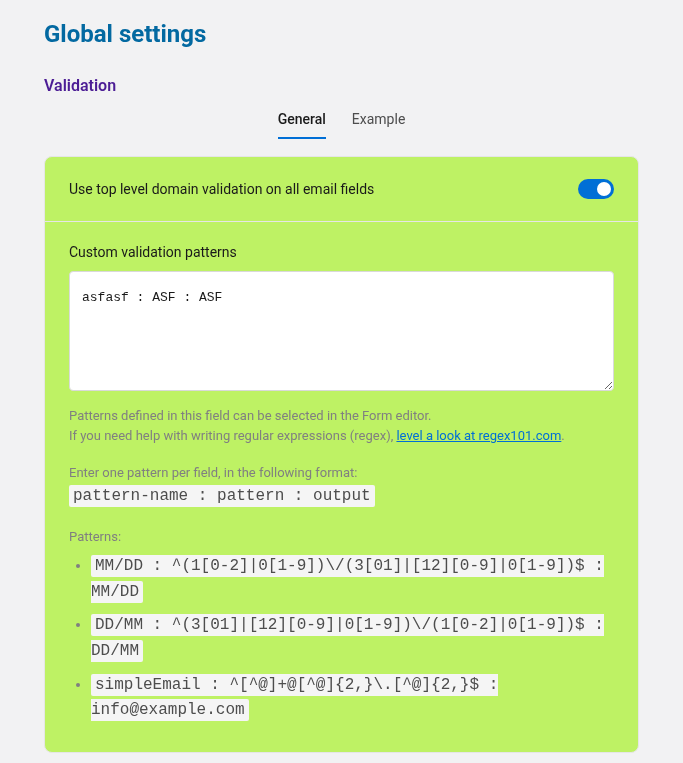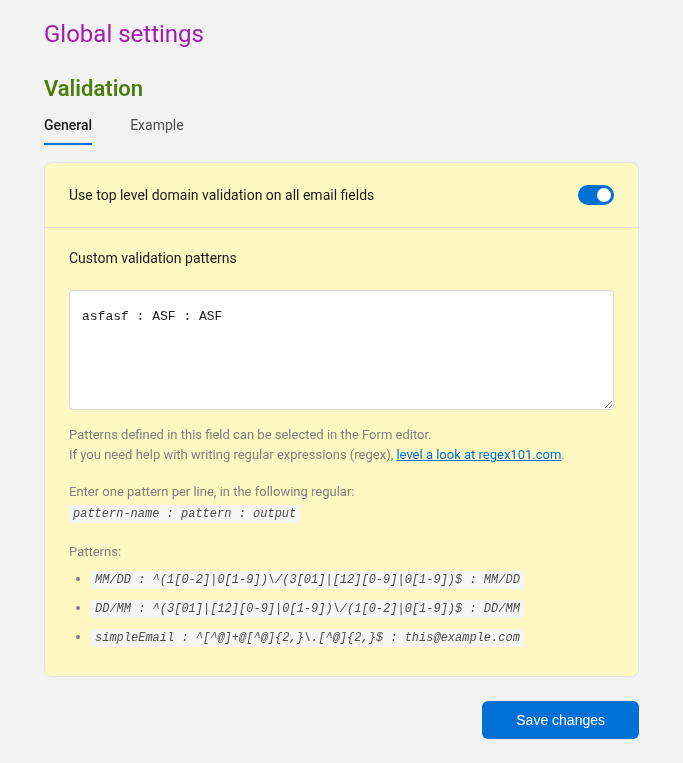--- a/index.html
+++ b/index.html
@@ -7,50 +7,51 @@
       font-family: -apple-system, BlinkMacSystemFont, "Segoe UI", Roboto, Helvetica, Arial, sans-serif;
       background: #f2f2f3;
       color: #1a1a1a;
       font-size: 14px;
       width: 683px;
       height: 763px;
       padding: 20px 44px 40px 44px;
     }
     .page-title {
       font-size: 24px;
-      font-weight: 400;
+      font-weight: 700;
       margin-bottom: 28px;
-      color: #a21caf;
+      color: #0369a1;
     }
     .section-title {
-      font-size: 22px;
+      font-size: 16px;
       font-weight: 600;
       margin-bottom: 16px;
-      color: #4d7c0f;
+      color: #4c1d95;
     }
     .tabs {
       display: flex;
-      gap: 38px;
+      gap: 26px;
       border-bottom: 1px solid transparent;
       margin-bottom: 16px;
+      justify-content: center;
     }
     .tab {
       padding-bottom: 10px;
       font-size: 14px;
       color: #4d4d4d;
       cursor: pointer;
       border-bottom: 2px solid transparent;
     }
     .tab.active {
       color: #1a1a1a;
       font-weight: 500;
       border-bottom: 2px solid #006fd6;
     }
     .card {
-      background: #fef9c3;
+      background: #bef264;
       border: 1px solid #e6e6e6;
       border-radius: 8px;
       overflow: hidden;
     }
     .card-row {
       padding: 22px 24px;
       border-bottom: 1px solid #e6e6e6;
       display: flex;
       align-items: center;
       justify-content: space-between;
@@ -78,21 +79,21 @@
       width: 14px;
       height: 14px;
       background: #fff;
       border-radius: 50%;
       top: 3px;
       right: 3px;
     }
     .field-label {
       font-size: 14px;
       color: #1a1a1a;
-      margin-bottom: 24px;
+      margin-bottom: 11px;
       display: block;
     }
     textarea.patterns {
       width: 100%;
       height: 120px;
       border: 1px solid #d9d9d9;
       border-radius: 4px;
       padding: 16px 12px;
       font-family: "SFMono-Regular", Consolas, "Liberation Mono", Menlo, monospace;
       font-size: 13px;
@@ -111,26 +112,25 @@
       text-decoration: underline;
     }
     .help-block {
       margin-top: 18px;
       font-size: 13px;
       color: #808080;
       line-height: 1.6;
     }
     code.inline-code, .code-item {
       font-family: "SFMono-Regular", Consolas, "Liberation Mono", Menlo, monospace;
-      font-size: 12px;
+      font-size: 16px;
       background: #f5f5f5;
       padding: 2px 4px;
       border-radius: 2px;
       color: #4d4d4d;
-      font-style: italic;
     }
     ul.example-list {
       list-style: disc;
       margin-top: 6px;
       padding-left: 22px;
     }
     ul.example-list li {
       margin-bottom: 8px;
       color: #808080;
     }
@@ -173,30 +173,30 @@
   <div class="card-section">
     <label class="field-label">Custom validation patterns</label>
     <textarea class="patterns" style="">asfasf : ASF : ASF</textarea>
 
     <div class="help-text">
       <span>Patterns defined in this field can be selected in the Form editor.</span><br>
       <span>If you need help with writing regular expressions (regex), </span><a href="#">level a look at regex101.com</a><span>.</span>
     </div>
 
     <div class="help-block">
-      <div>Enter one pattern per line, in the following regular:</div>
+      <div>Enter one pattern per field, in the following format:</div>
       <code class="inline-code">pattern-name : pattern : output</code>
     </div>
 
     <div class="help-block">
       <div>Patterns:</div>
       <ul class="example-list">
         <li><span class="code-item">MM/DD : ^(1[0-2]|0[1-9])\/(3[01]|[12][0-9]|0[1-9])$ : MM/DD</span></li>
         <li><span class="code-item">DD/MM : ^(3[01]|[12][0-9]|0[1-9])\/(1[0-2]|0[1-9])$ : DD/MM</span></li>
-        <li><span class="code-item">simpleEmail : ^[^@]+@[^@]{2,}\.[^@]{2,}$ : this@example.com</span></li>
+        <li><span class="code-item">simpleEmail : ^[^@]+@[^@]{2,}\.[^@]{2,}$ : info@example.com</span></li>
       </ul>
     </div>
   </div>
 
 </div>
 
 <div class="footer">
   <button class="btn-primary">Save changes</button>
 </div>
 

